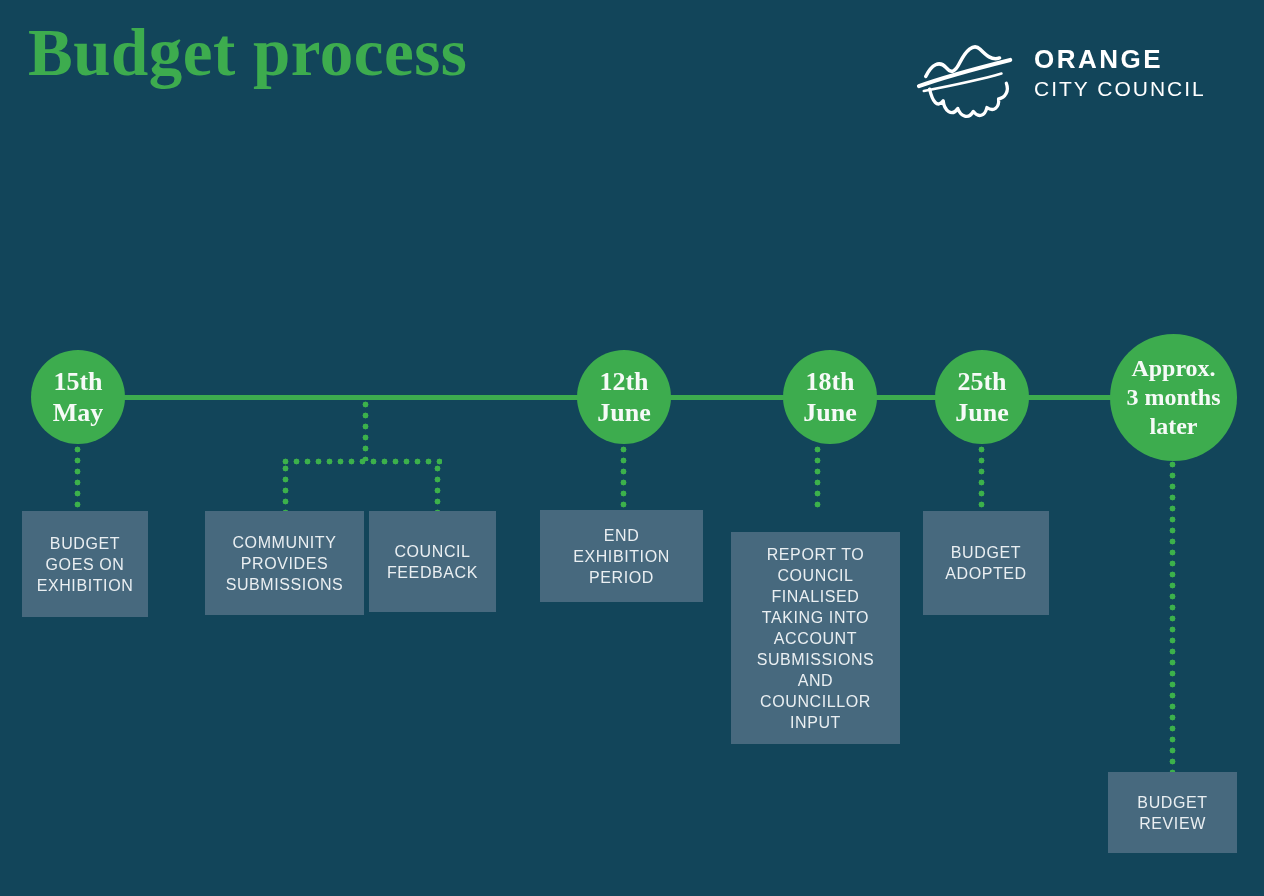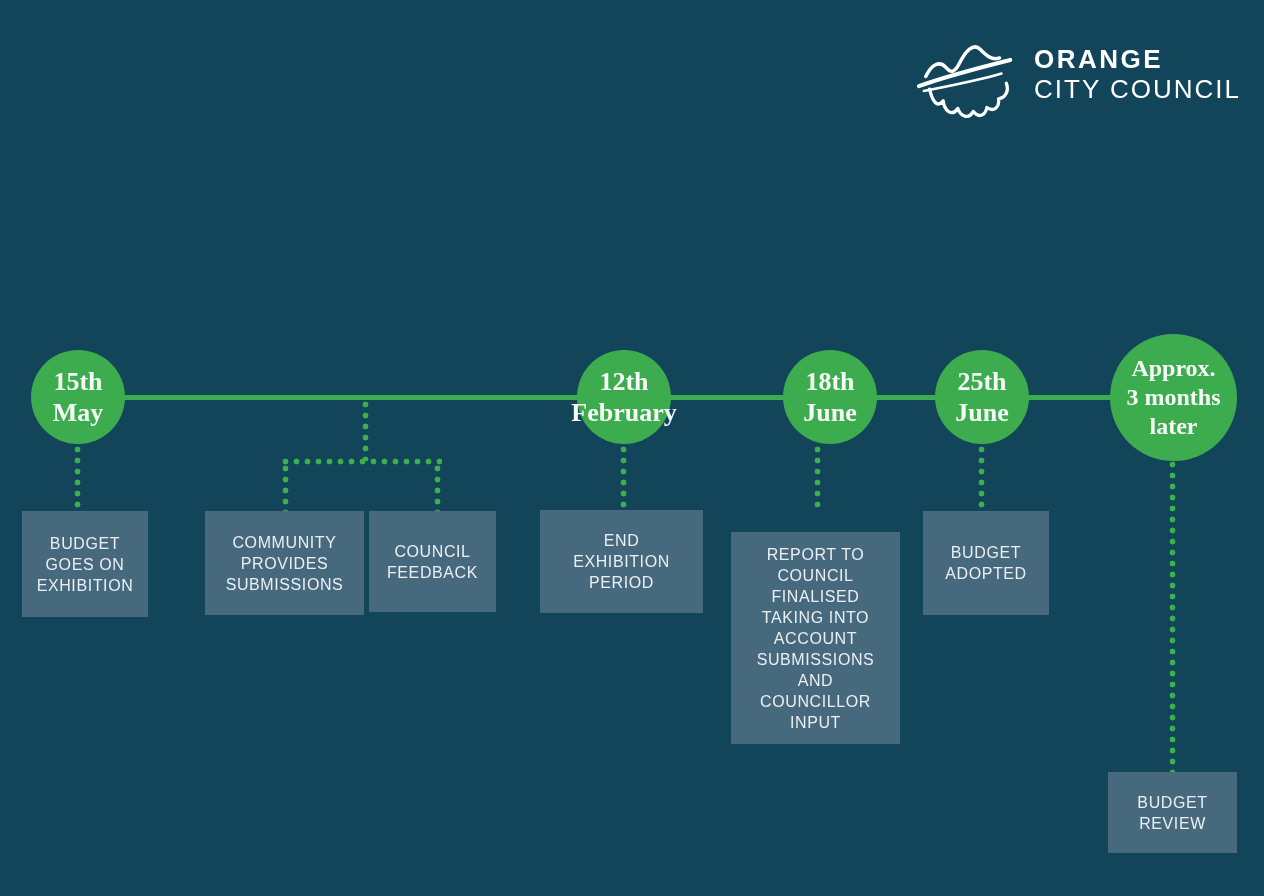--- a/index.html
+++ b/index.html
@@ -42,21 +42,21 @@
     color:#ffffff;
     font-family:"Liberation Sans",sans-serif;
   }
   .logo-text .l1{
     font-size:26px;
     font-weight:700;
     letter-spacing:2.5px;
     line-height:30px;
   }
   .logo-text .l2{
-    font-size:26px;
+    font-size:21px;
     font-weight:400;
     letter-spacing:2px;
     line-height:30px;
   }
   
   .timeline-line{
     position:absolute;
     left:78px;
     top:395px;
     width:1095px;
@@ -107,20 +107,21 @@
     justify-content:center;
     text-align:center;
     white-space:pre-line;
   }
 </style>
 </head>
 <body>
 
 <div class="stage">
 
+  <h1 class="page-title">Budget process</h1>
 
   <div class="logo">
     <svg width="102" height="96" viewBox="0 0 105 95" fill="none">
       <path d="M10 50 C 16 38 24 33 31 41 C 36 47 40 46 45 36 C 51 24 59 15 66 22 C 72 28 78 34 86 31" stroke="#ffffff" stroke-width="3.6" stroke-linecap="round" fill="none"></path>
       <path d="M3 60 C 30 50 65 41 97 33" stroke="#ffffff" stroke-width="4.2" stroke-linecap="round" fill="none"></path>
       <path d="M8 65 C 34 60 64 54 88 47" stroke="#ffffff" stroke-width="2.6" stroke-linecap="round" fill="none"></path>
       <path d="M14 63 C 17 76 22 83 28 75 C 29 85 37 92 43 83 C 46 91 54 95 59 86 C 64 93 71 91 73 82 C 80 87 86 82 85 73 C 92 72 96 65 93 57" stroke="#ffffff" stroke-width="3.4" stroke-linecap="round" stroke-linejoin="round" fill="none"></path>
     </svg>
     <div class="logo-text">
       <div class="l1">ORANGE</div>
@@ -136,38 +137,38 @@
   <div class="vdots" style="left:282px;top:465px;height:46px;"></div>
   <div class="vdots" style="left:434px;top:465px;height:46px;"></div>
   <div class="vdots" style="left:620px;top:446px;height:64px;"></div>
   <div class="vdots" style="left:814px;top:446px;height:63px;"></div>
   <div class="vdots" style="left:978px;top:446px;height:65px;"></div>
   <div class="vdots" style="left:1169px;top:461px;height:311px;"></div>
 
   <div class="circle small" style="left:31px;top:350px;text-align:center;">15th
 May</div>
   <div class="circle small" style="left:577px;top:350px;">12th
-February</div>
+June</div>
   <div class="circle small" style="left:783px;top:350px;">18th
 June</div>
   <div class="circle small" style="left:935px;top:350px;">25th
 June</div>
   <div class="circle big" style="left:1110px;top:334px;">Approx.
 3 months
 later</div>
 
   <div class="box" style="left:22px;top:511px;width:126px;height:106px;">BUDGET
 GOES ON
 EXHIBITION</div>
   <div class="box" style="left:205px;top:511px;width:159px;height:104px;">COMMUNITY
 PROVIDES
 SUBMISSIONS</div>
   <div class="box" style="left:369px;top:511px;width:127px;height:101px;">COUNCIL
 FEEDBACK</div>
-  <div class="box" style="left:540px;top:510px;width:163px;height:103px;">END
+  <div class="box" style="left:540px;top:510px;width:163px;height:92px;">END
 EXHIBITION
 PERIOD</div>
   <div class="box" style="left:731px;top:532px;width:169px;height:212px;">REPORT TO
 COUNCIL
 FINALISED
 TAKING INTO
 ACCOUNT
 SUBMISSIONS
 AND
 COUNCILLOR

